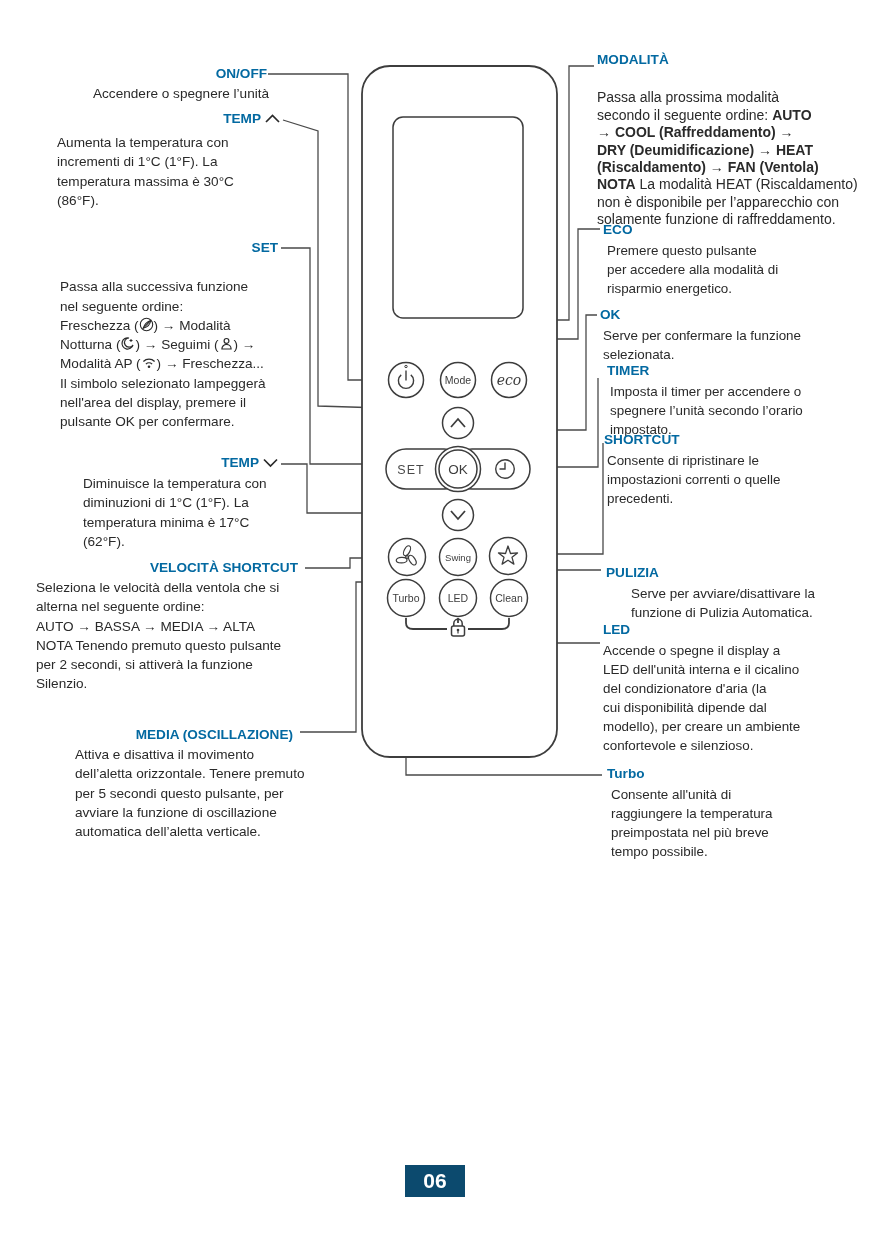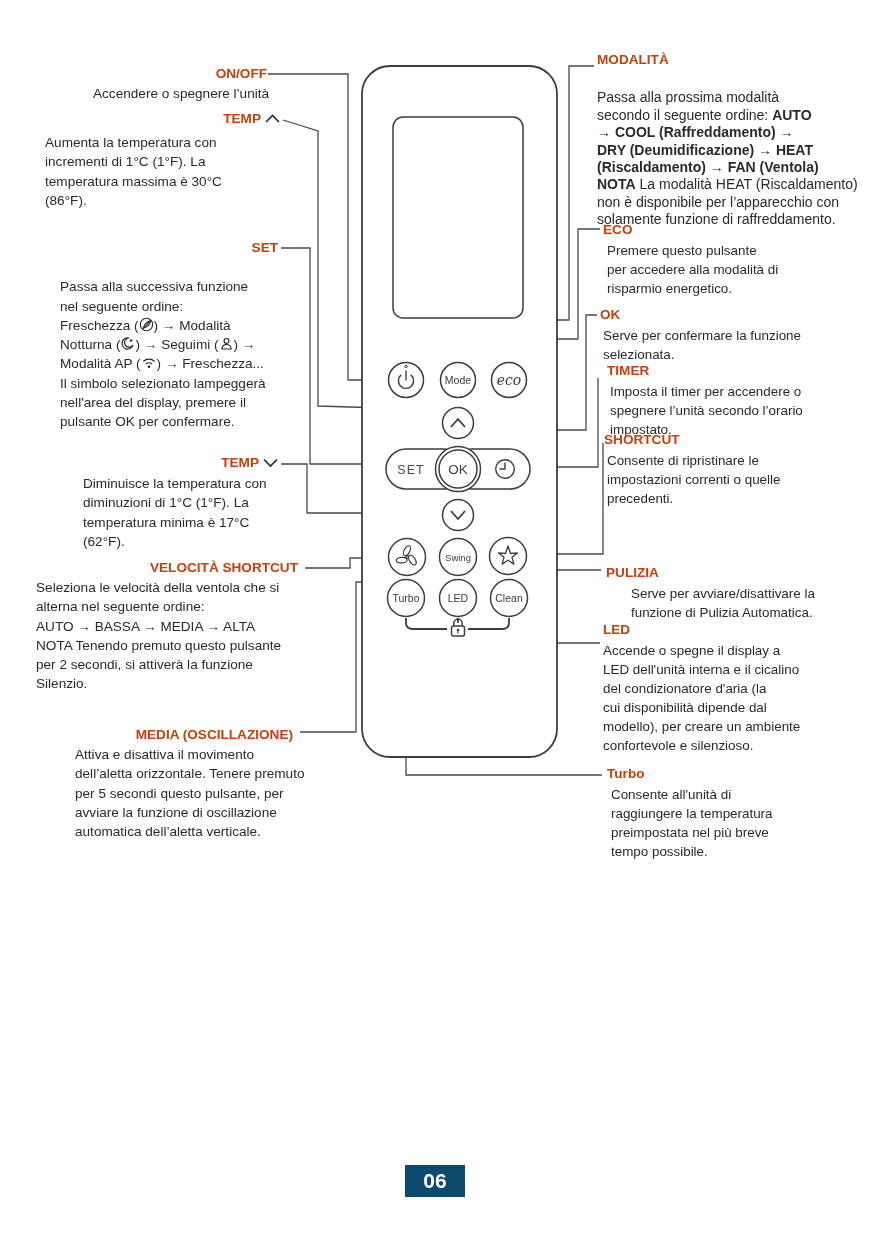--- a/index.html
+++ b/index.html
@@ -1,19 +1,19 @@
 <!DOCTYPE html>
 <html><head>
 <meta charset="utf-8">
 <style>
   html,body{margin:0;padding:0;background:#fff;}
   .page{position:relative;width:875px;height:1240px;background:#fff;overflow:hidden;
         font-family:"Liberation Sans","DejaVu Sans",sans-serif;color:#242424;}
   svg.fig{position:absolute;left:0;top:0;}
-  .t{position:absolute;font-size:13.6px;font-weight:bold;white-space:nowrap;color:#c2410c;}
+  .t{position:absolute;font-size:13.6px;font-weight:bold;white-space:nowrap;color:#0369a1;}
   .b{position:absolute;font-size:13.6px;line-height:19.3px;white-space:pre-line;color:#2a2a2a;}
   .br{font-size:13.4px;line-height:19px;}
   .bm{font-size:14px;line-height:17.4px;width:278px;}
   .chev{vertical-align:-1px;margin-left:3px;}
   .inline-ic{vertical-align:-2px;}
   .pagenum{position:absolute;left:405px;top:1165px;width:60px;height:32px;
            display:flex;align-items:center;justify-content:center;
            font-weight:bold;font-size:21px;}
 </style>
 </head>
@@ -132,21 +132,21 @@
   </svg>
 
   <div class="t" style="top:66px;right:608px;text-align:right;">ON/OFF</div>
   <div class="b" style="top:84px;left:93px;">Accendere o spegnere l’unità</div>
 
   <div class="t" style="top:111px;right:594px;">
     <span>TEMP</span><svg class="chev" width="17" height="11">
         <polyline points="2,9 8.5,2.5 15,9" fill="none" stroke="#2a2a2a" stroke-width="1.7"></polyline>
       </svg>
   </div>
-  <div class="b" style="top:133px;left:45px;width:260px;">Aumenta la temperatura con
+  <div class="b" style="top:133px;left:57px;width:260px;">Aumenta la temperatura con
 incrementi di 1°C (1°F). La
 temperatura massima è 30°C
 (86°F).</div>
 
   <div class="t" style="top:240px;right:597px;">SET</div>
   <div class="b" style="top:258px;left:60px;width:270px;">
     <span>Passa alla successiva funzione
 nel seguente ordine:
 Freschezza (</span><svg class="inline-ic" width="15" height="15" viewBox="-7.5 -7.5 15 15" fill="none" stroke="#2a2a2a" stroke-width="1.1">
         <circle r="6.2"></circle>

